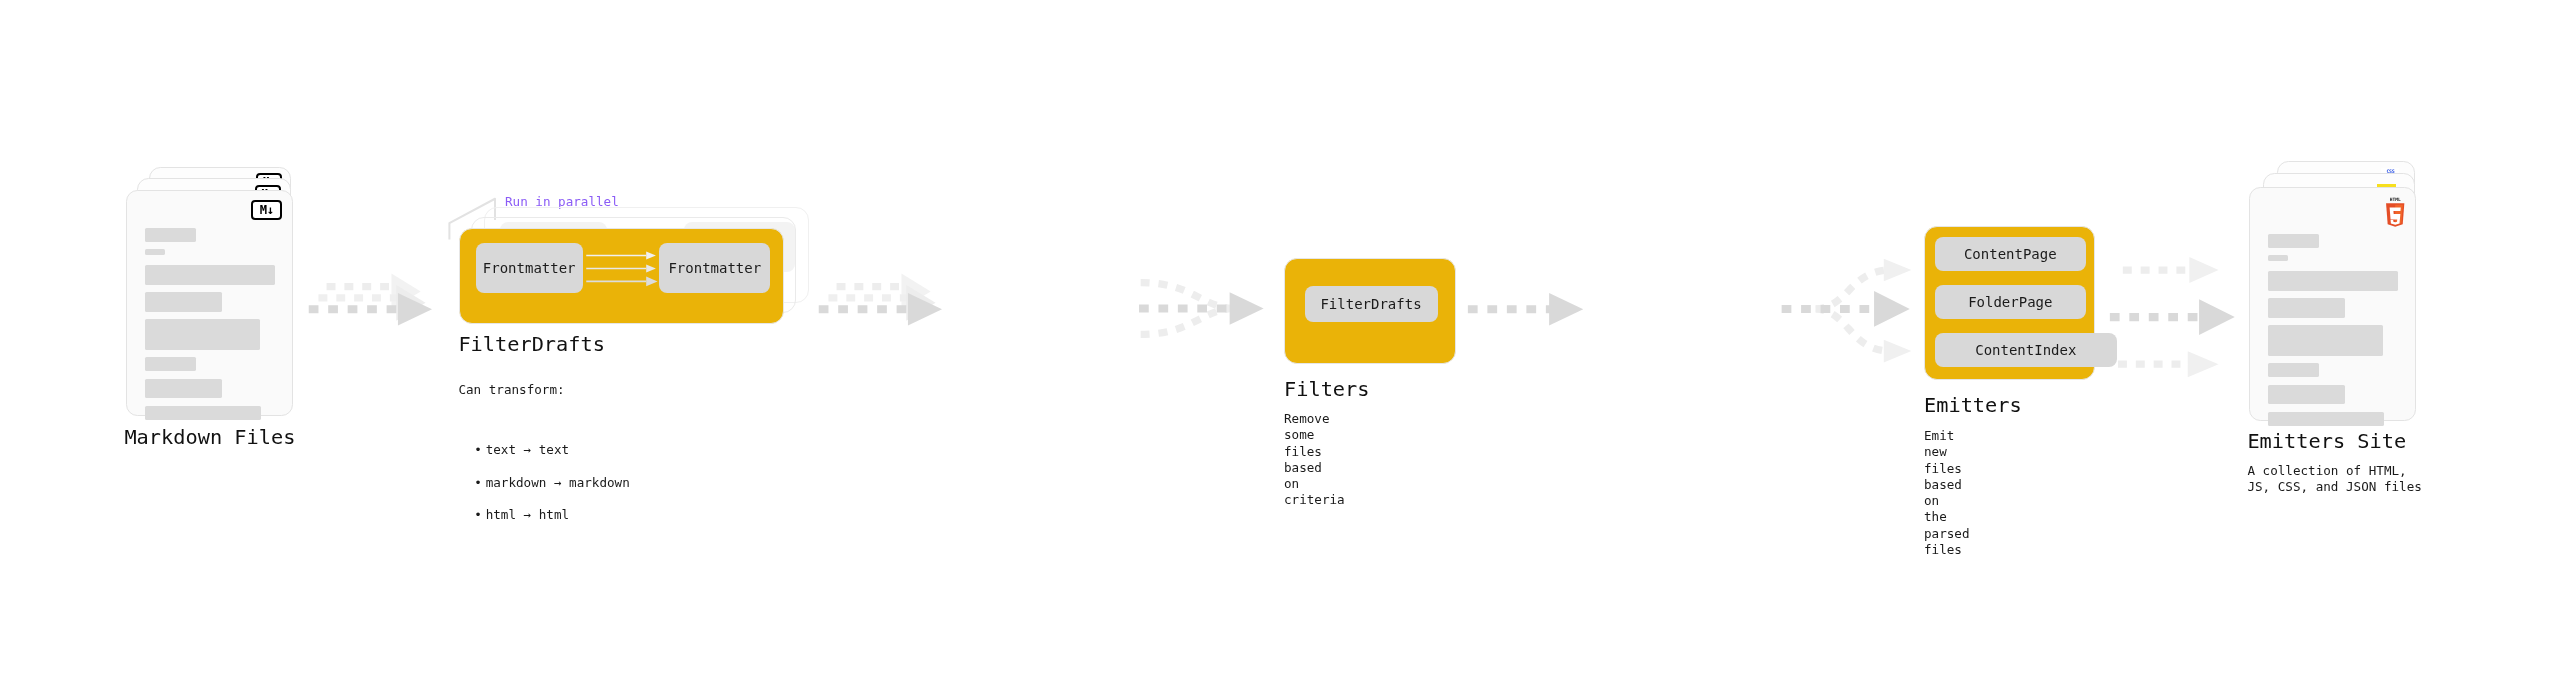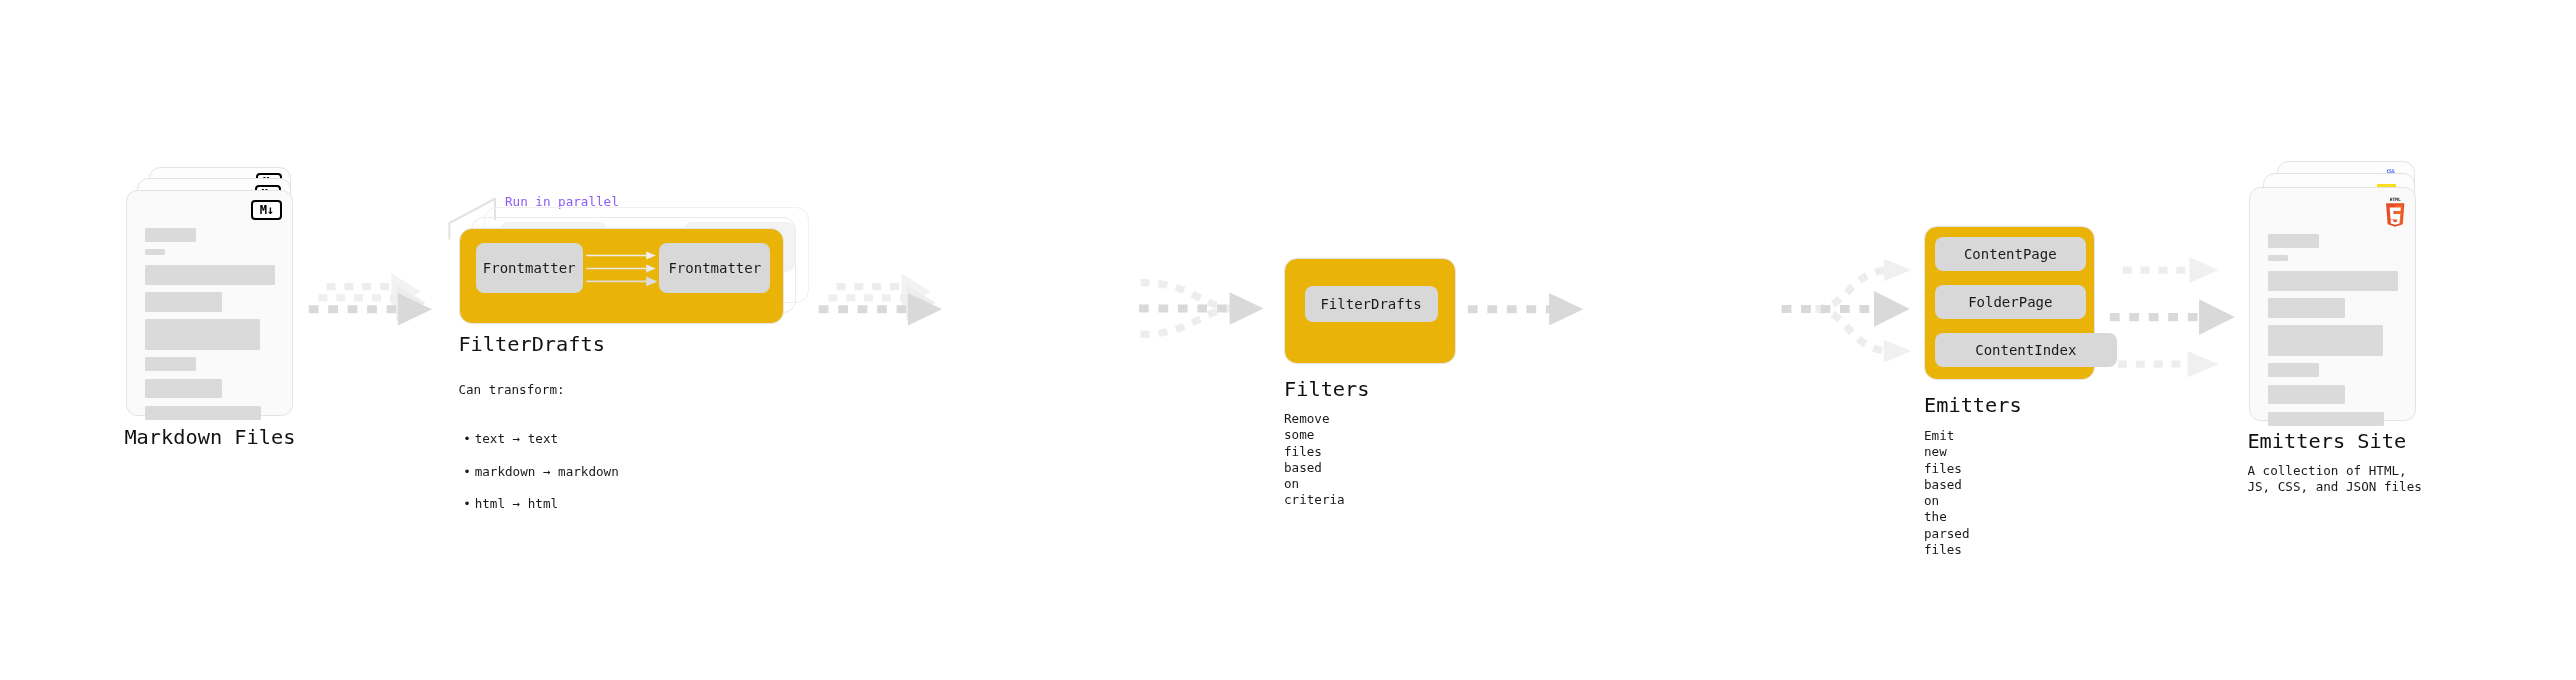--- a/index.html
+++ b/index.html
@@ -79,21 +79,21 @@
     font-family: "DejaVu Sans Mono", "Liberation Mono", monospace;
   }
   .caption {
     position: absolute;
     font-size: 12.6px;
     line-height: 16.3px;
     color: #1a1a1a;
     white-space: pre-line;
     font-family: "DejaVu Sans Mono", "Liberation Mono", monospace;
   }
-  .caption ul { list-style: none; margin: 0; padding: 0; }
+  .caption ul { list-style: none; margin: 11px; padding: 0; }
   .caption li { white-space: nowrap; }
   .caption li:before { content: "\2022"; display: inline-block; width: 11.4px; margin-left: 4.9px; }
 
   .parallel-label {
     position: absolute;
     font-size: 12.6px;
     color: #8b5cf6;
     white-space: nowrap;
     font-family: "DejaVu Sans Mono", "Liberation Mono", monospace;
   }

